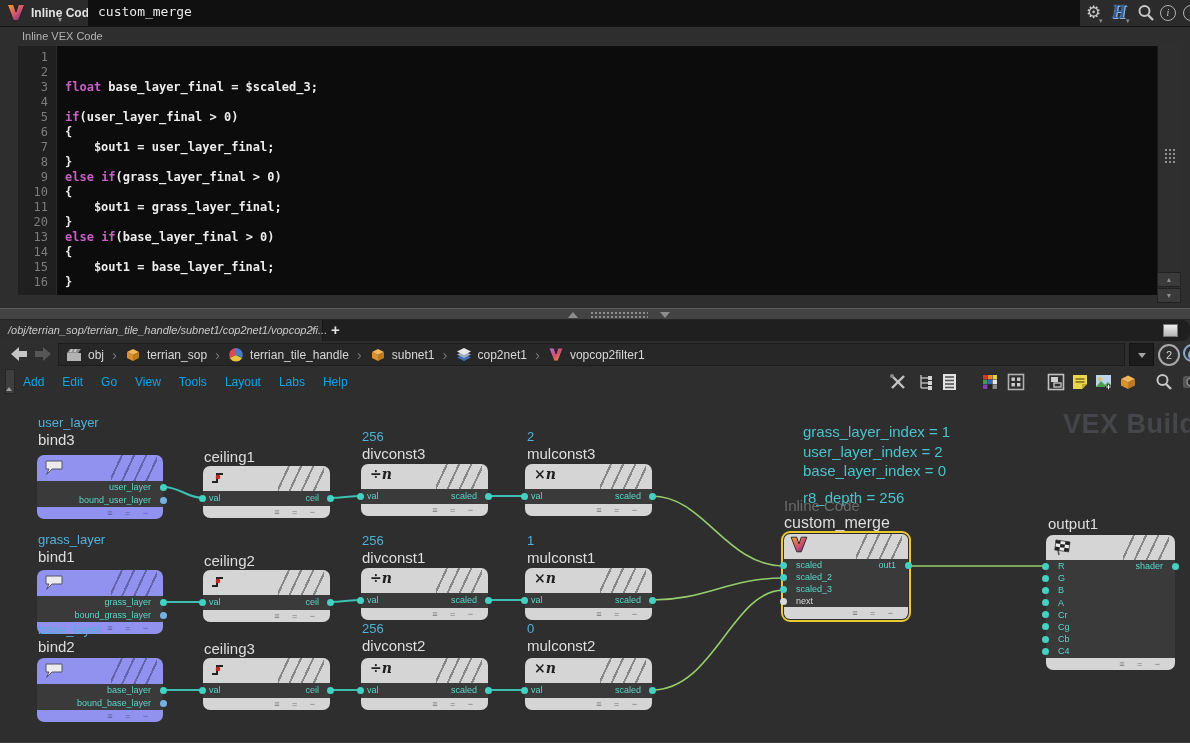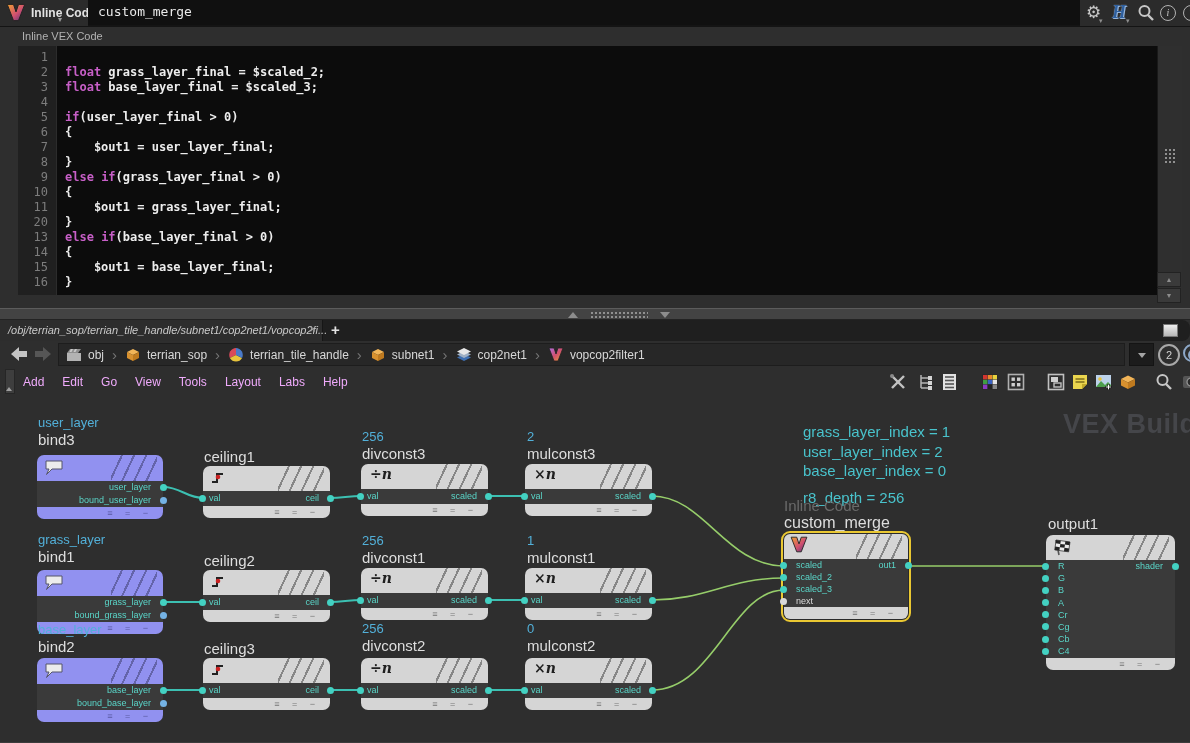--- a/index.html
+++ b/index.html
@@ -66,21 +66,21 @@
   .hist-badge{position:absolute;left:1158px;top:3px;width:18px;height:18px;border:2px solid #a8a8a8;border-radius:50%;
               color:#d2d2d2;font-size:11px;text-align:center;line-height:18px;}
   .radial-icon{position:absolute;left:1183px;top:3px;width:18px;height:18px;border:2px solid #8da8c8;border-radius:50%;box-sizing:border-box;}
   .radial-icon:after{content:"";position:absolute;left:3px;top:3px;width:8px;height:8px;border:2px solid #8da8c8;border-radius:50%;}
 
   
   .menubar{position:absolute;left:0;top:368px;width:1190px;height:28px;background:#2e2e2e;border-bottom:1px solid #1d1d1d;}
   .menu-scroll{position:absolute;left:5px;top:1px;width:10px;height:25px;background:#3e3e3e;border:1px solid #262626;box-sizing:border-box;}
   .menu-scroll .tri.up{border-bottom:4px solid #a0a0a0;border-left-width:3px;border-right-width:3px;margin:2px auto 0;}
   .menu-items{position:absolute;left:14px;top:0;height:27px;display:flex;align-items:center;}
-  .menu-item{padding:0 9px;font-size:12px;color:#f0abfc;}
+  .menu-item{padding:0 9px;font-size:12px;color:#0ea5e9;}
   .mi{position:absolute;top:5px;width:18px;height:18px;}
 
   
   .network{position:absolute;left:0;top:396px;width:1190px;height:347px;background:#2e2e2e;overflow:hidden;}
   .wires{position:absolute;left:0;top:0;z-index:1;}
   .watermark{position:absolute;left:1063px;top:13px;font-size:27px;font-weight:bold;color:#45464a;letter-spacing:0.5px;z-index:0;white-space:nowrap;}
   .ann{position:absolute;left:784px;font-size:15px;color:#49c3cc;z-index:3;white-space:nowrap;margin-left:19px;}
   .nlabel{position:absolute;z-index:3;white-space:nowrap;}
   .nparam{font-size:13px;color:#52b0d9;line-height:16px;}
   .nname{font-size:15px;color:#dedede;line-height:17px;}
@@ -154,21 +154,21 @@
     </span>
     <span class="circle-icon" style="left:1160px;">i</span>
     <span class="circle-icon" style="left:1183px;">?</span>
   </div>
 
   <div class="vex-code-label">Inline VEX Code</div>
   <div class="code-wrap">
     <div class="gutter-bg"></div>
     <div class="code-lines" id="code-lines">
         <div class="cl"><span class="ln">1</span></div>
-        <div class="cl"><span class="ln">2</span><span class="ct"><span class="kw">float</span><span class="pl"> grass_layer_final = $scaled_2;</span></span></div>
+        <div class="cl"><span class="ln">2</span></div>
         <div class="cl"><span class="ln">3</span><span class="ct"><span class="kw">float</span><span class="pl"> base_layer_final = $scaled_3;</span></span></div>
         <div class="cl"><span class="ln">4</span><span class="ct"></span></div>
         <div class="cl"><span class="ln">5</span><span class="ct"><span class="kw">if</span><span class="pl">(user_layer_final &gt; 0)</span></span></div>
         <div class="cl"><span class="ln">6</span><span class="ct"><span class="pl">{</span></span></div>
         <div class="cl"><span class="ln">7</span><span class="ct"><span class="pl">    $out1 = user_layer_final;</span></span></div>
         <div class="cl"><span class="ln">8</span><span class="ct"><span class="pl">}</span></span></div>
         <div class="cl"><span class="ln">9</span><span class="ct"><span class="kw">else</span><span class="pl"> </span><span class="kw">if</span><span class="pl">(grass_layer_final &gt; 0)</span></span></div>
         <div class="cl"><span class="ln">10</span><span class="ct"><span class="pl">{</span></span></div>
         <div class="cl"><span class="ln">11</span><span class="ct"><span class="pl">    $out1 = grass_layer_final;</span></span></div>
         <div class="cl"><span class="ln">20</span><span class="ct"><span class="pl">}</span></span></div>

